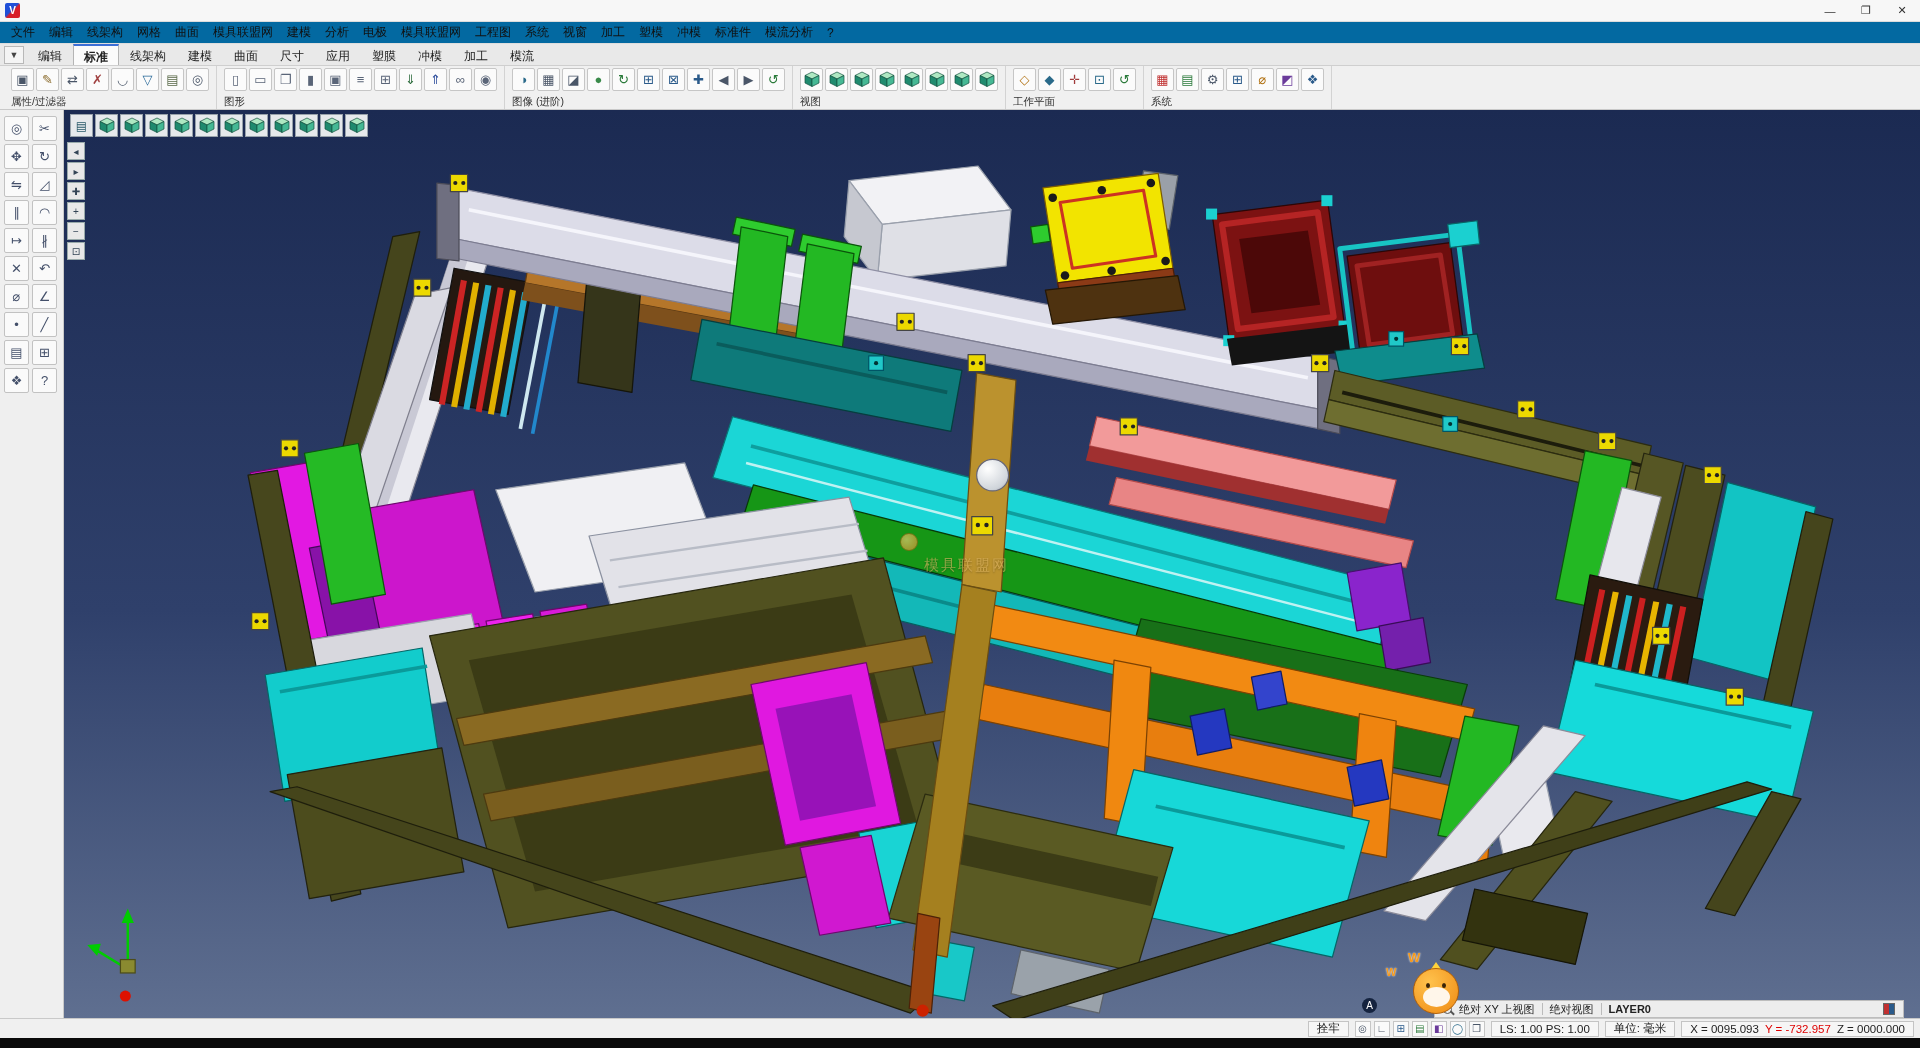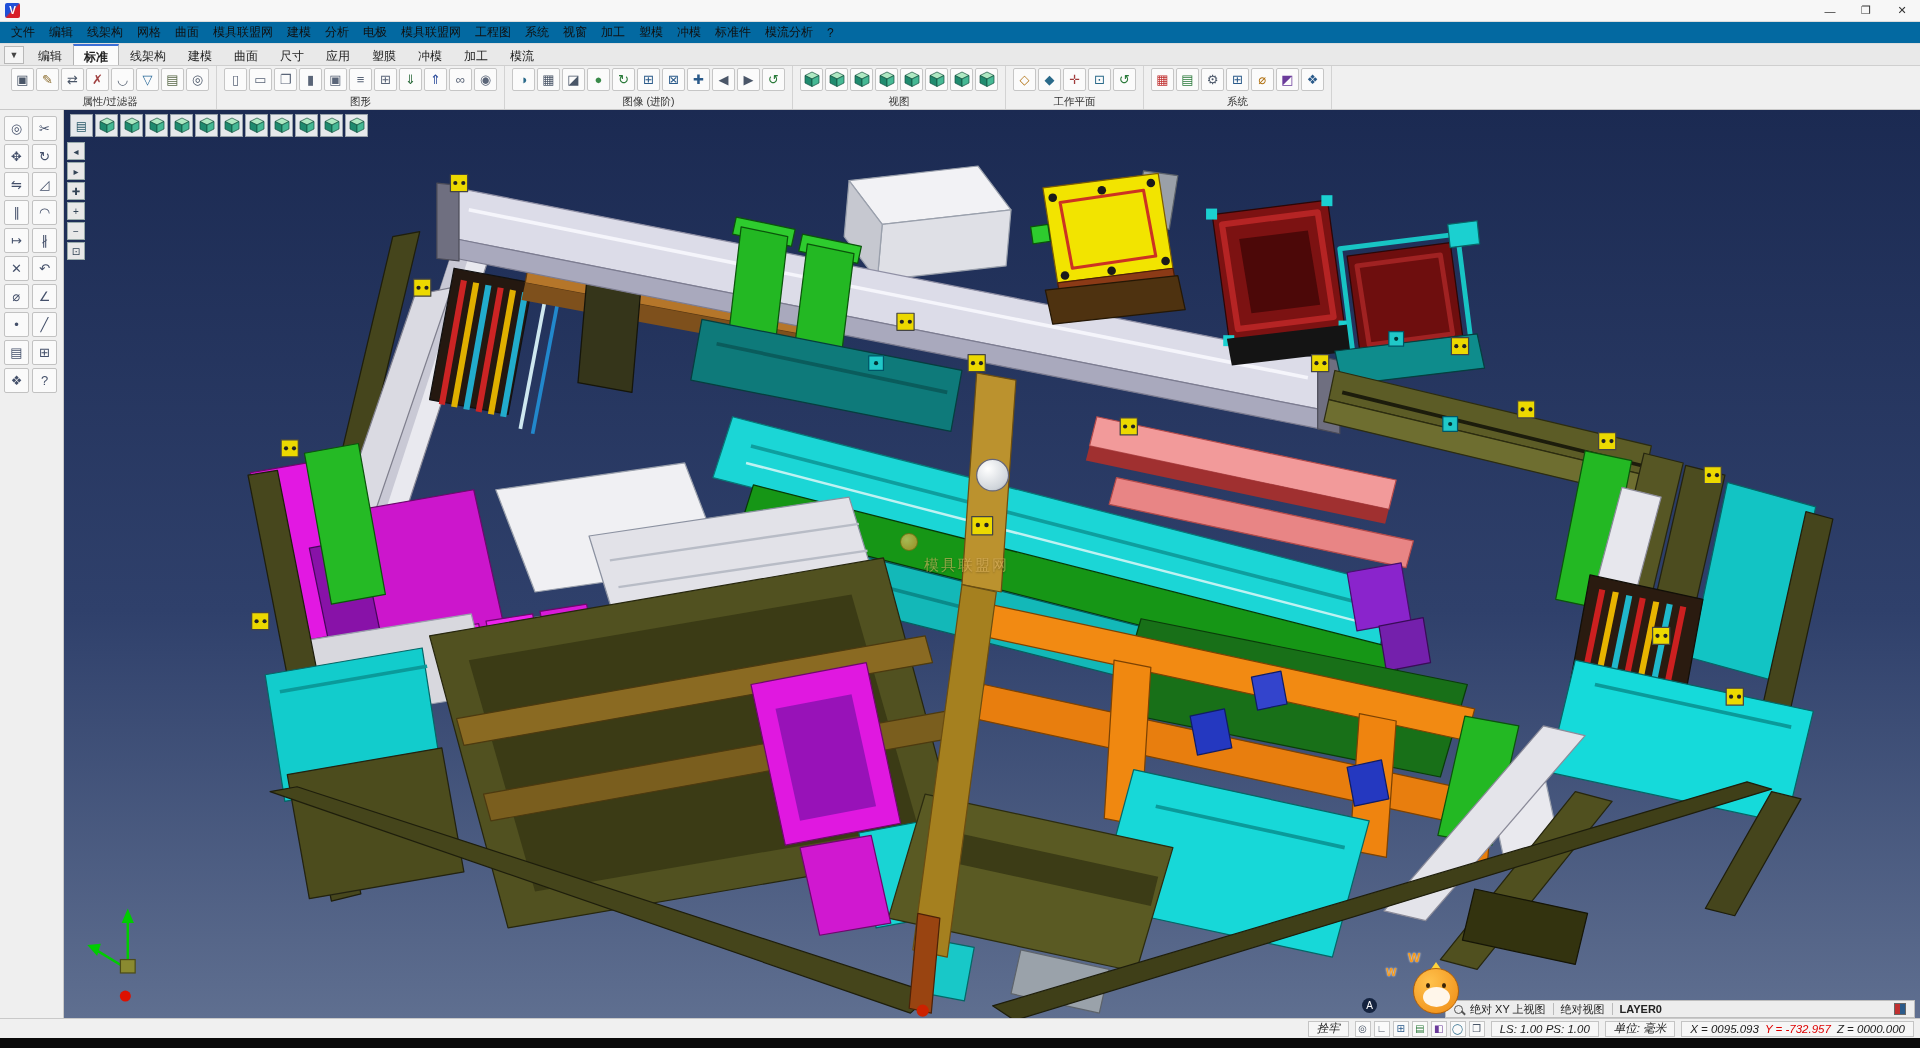--- a/index.html
+++ b/index.html
@@ -22,21 +22,21 @@
   .tabbar{height:22px;background:#e9e9e9;border-bottom:1px solid #cfcfcf;display:flex;align-items:flex-end;padding-left:2px;font-size:12px;flex:0 0 auto;}
   .tab-drop{width:20px;height:18px;margin:0 3px 1px 2px;border:1px solid #b8b8b8;background:#f4f4f4;display:flex;align-items:center;justify-content:center;font-size:9px;color:#444;}
   .tab{padding:3px 10px;height:21px;color:#222;border:1px solid transparent;border-bottom:none;white-space:nowrap;}
   .tab.active{background:#fbfbfb;border-color:#b5b5b5;border-top:2px solid #3d6fd6;font-weight:bold;}
 
   
   .ribbon{height:44px;background:#f0f0f0;border-bottom:1px solid #c9c9c9;display:flex;align-items:stretch;padding-left:4px;flex:0 0 auto;}
   .tgroup{display:flex;flex-direction:column;justify-content:space-between;padding:2px 7px 1px 7px;border-right:1px solid #d3d3d3;}
   .tg-icons{display:flex;gap:2px;}
   .tbtn{width:23px;height:23px;background:#fbfbfb;border:1px solid #c6c6c6;border-radius:2px;display:flex;align-items:center;justify-content:center;font-size:13px;color:#4a5668;cursor:default;}
-  .tg-label{font-size:10.5px;color:#333;text-align:center;line-height:13px;}
+  .tg-label{font-size:10.5px;color:#333;text-align:left;line-height:13px;}
 
   
   .main{flex:1 1 auto;display:flex;min-height:0;}
   .sidebar{width:64px;background:#efefef;border-right:1px solid #c9c9c9;padding:6px 4px;display:flex;flex-wrap:wrap;gap:3px;align-content:flex-start;}
   .sbtn{width:25px;height:25px;background:#fafafa;border:1px solid #c2c2c2;border-radius:2px;display:flex;align-items:center;justify-content:center;font-size:13px;color:#44506a;}
 
   .viewport{flex:1;position:relative;overflow:hidden;background:#1c2b55;}
   .machine-svg{position:absolute;inset:0;width:100%;height:100%;z-index:0;}
 
   .cube-row{position:absolute;top:4px;left:6px;display:flex;gap:2px;z-index:3;}
@@ -53,30 +53,30 @@
   .mas-w.w1{left:28px;top:-2px;}
   .mas-w.w2{left:6px;top:14px;font-size:11px;}
   .mas-head{position:absolute;right:6px;bottom:0;width:46px;height:46px;border-radius:50%;background:radial-gradient(circle at 35% 30%,#ffc24d,#ef8a12);border:1.5px solid #b05f08;}
   .mas-crown{position:absolute;right:22px;bottom:42px;width:0;height:0;border-left:7px solid transparent;border-right:7px solid transparent;border-bottom:10px solid #ffd23a;}
   .mas-face{position:absolute;left:9px;top:18px;width:27px;height:20px;border-radius:50%;background:#fff6ea;}
   .mas-eye{position:absolute;width:4px;height:5px;border-radius:50%;background:#3a2408;top:14px;}
   .mas-eye.e1{left:12px;} .mas-eye.e2{left:28px;}
 
   .badge-a{position:absolute;right:543px;bottom:5px;width:15px;height:15px;border-radius:50%;background:#15233f;color:#fff;font-size:10px;display:flex;align-items:center;justify-content:center;z-index:5;}
 
-  .overlay-bar{position:absolute;right:5px;bottom:0;height:18px;width:470px;background:#ededed;border:1px solid #bdbdbd;display:flex;align-items:center;gap:7px;padding:0 8px;font-size:11px;color:#222;z-index:4;}
+  .overlay-bar{position:absolute;right:16px;bottom:0;height:18px;width:470px;background:#ededed;border:1px solid #bdbdbd;display:flex;align-items:center;gap:7px;padding:0 8px;font-size:11px;color:#222;z-index:4;}
   .icon-magnifier{width:9px;height:9px;border:1.5px solid #555;border-radius:50%;position:relative;display:inline-block;flex:0 0 auto;}
   .icon-magnifier::after{content:"";position:absolute;width:5px;height:1.5px;background:#555;transform:rotate(45deg);right:-4px;bottom:-1px;}
   .ov-sep{width:1px;height:12px;background:#bbb;}
   .ov-layer{font-weight:bold;}
   .ov-flex{flex:1;}
   .ov-ico2{width:12px;height:12px;background:linear-gradient(90deg,#c03030 50%,#2a5a8a 50%);border:1px solid #666;}
 
   
-  .statusbar{height:20px;background:#f0f0f0;border-top:1px solid #c9c9c9;display:flex;align-items:center;gap:6px;padding:0 6px;font-size:11.5px;color:#222;flex:0 0 auto;font-style:italic;}
+  .statusbar{height:20px;background:#f0f0f0;border-top:1px solid #c9c9c9;display:flex;align-items:center;gap:6px;padding:0 6px;font-size:11.5px;color:#222;flex:0 0 auto;}
   .sb-spacer{flex:1;}
   .sb-panel{border:1px solid #c4c4c4;background:#f6f6f6;padding:0 8px;height:16px;display:flex;align-items:center;white-space:nowrap;gap:6px;}
   .sb-icons{display:flex;gap:3px;}
   .stbtn{width:16px;height:16px;border:1px solid #c6c6c6;background:#fafafa;display:flex;align-items:center;justify-content:center;font-size:10px;}
   .coord-y{color:#dd0000;}
   .black-strip{height:10px;background:#0a0a0a;flex:0 0 auto;}
 </style>
 </head>
 <body>
 

